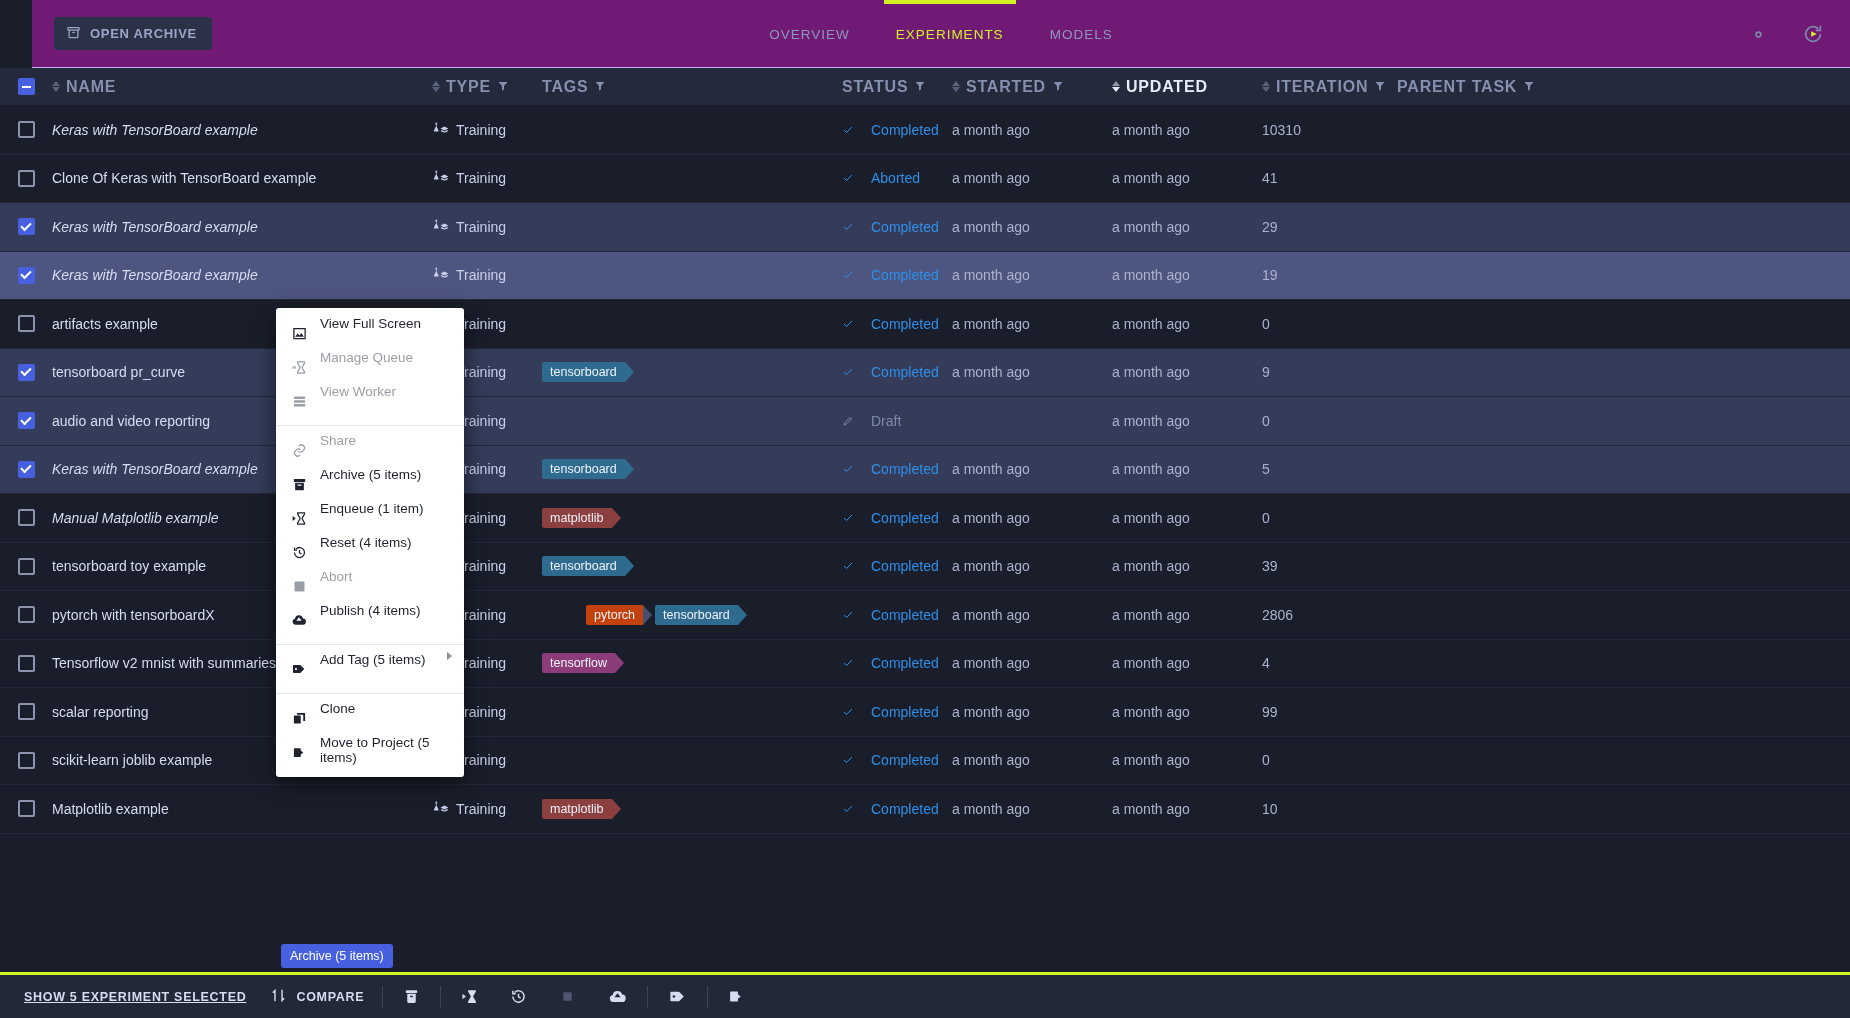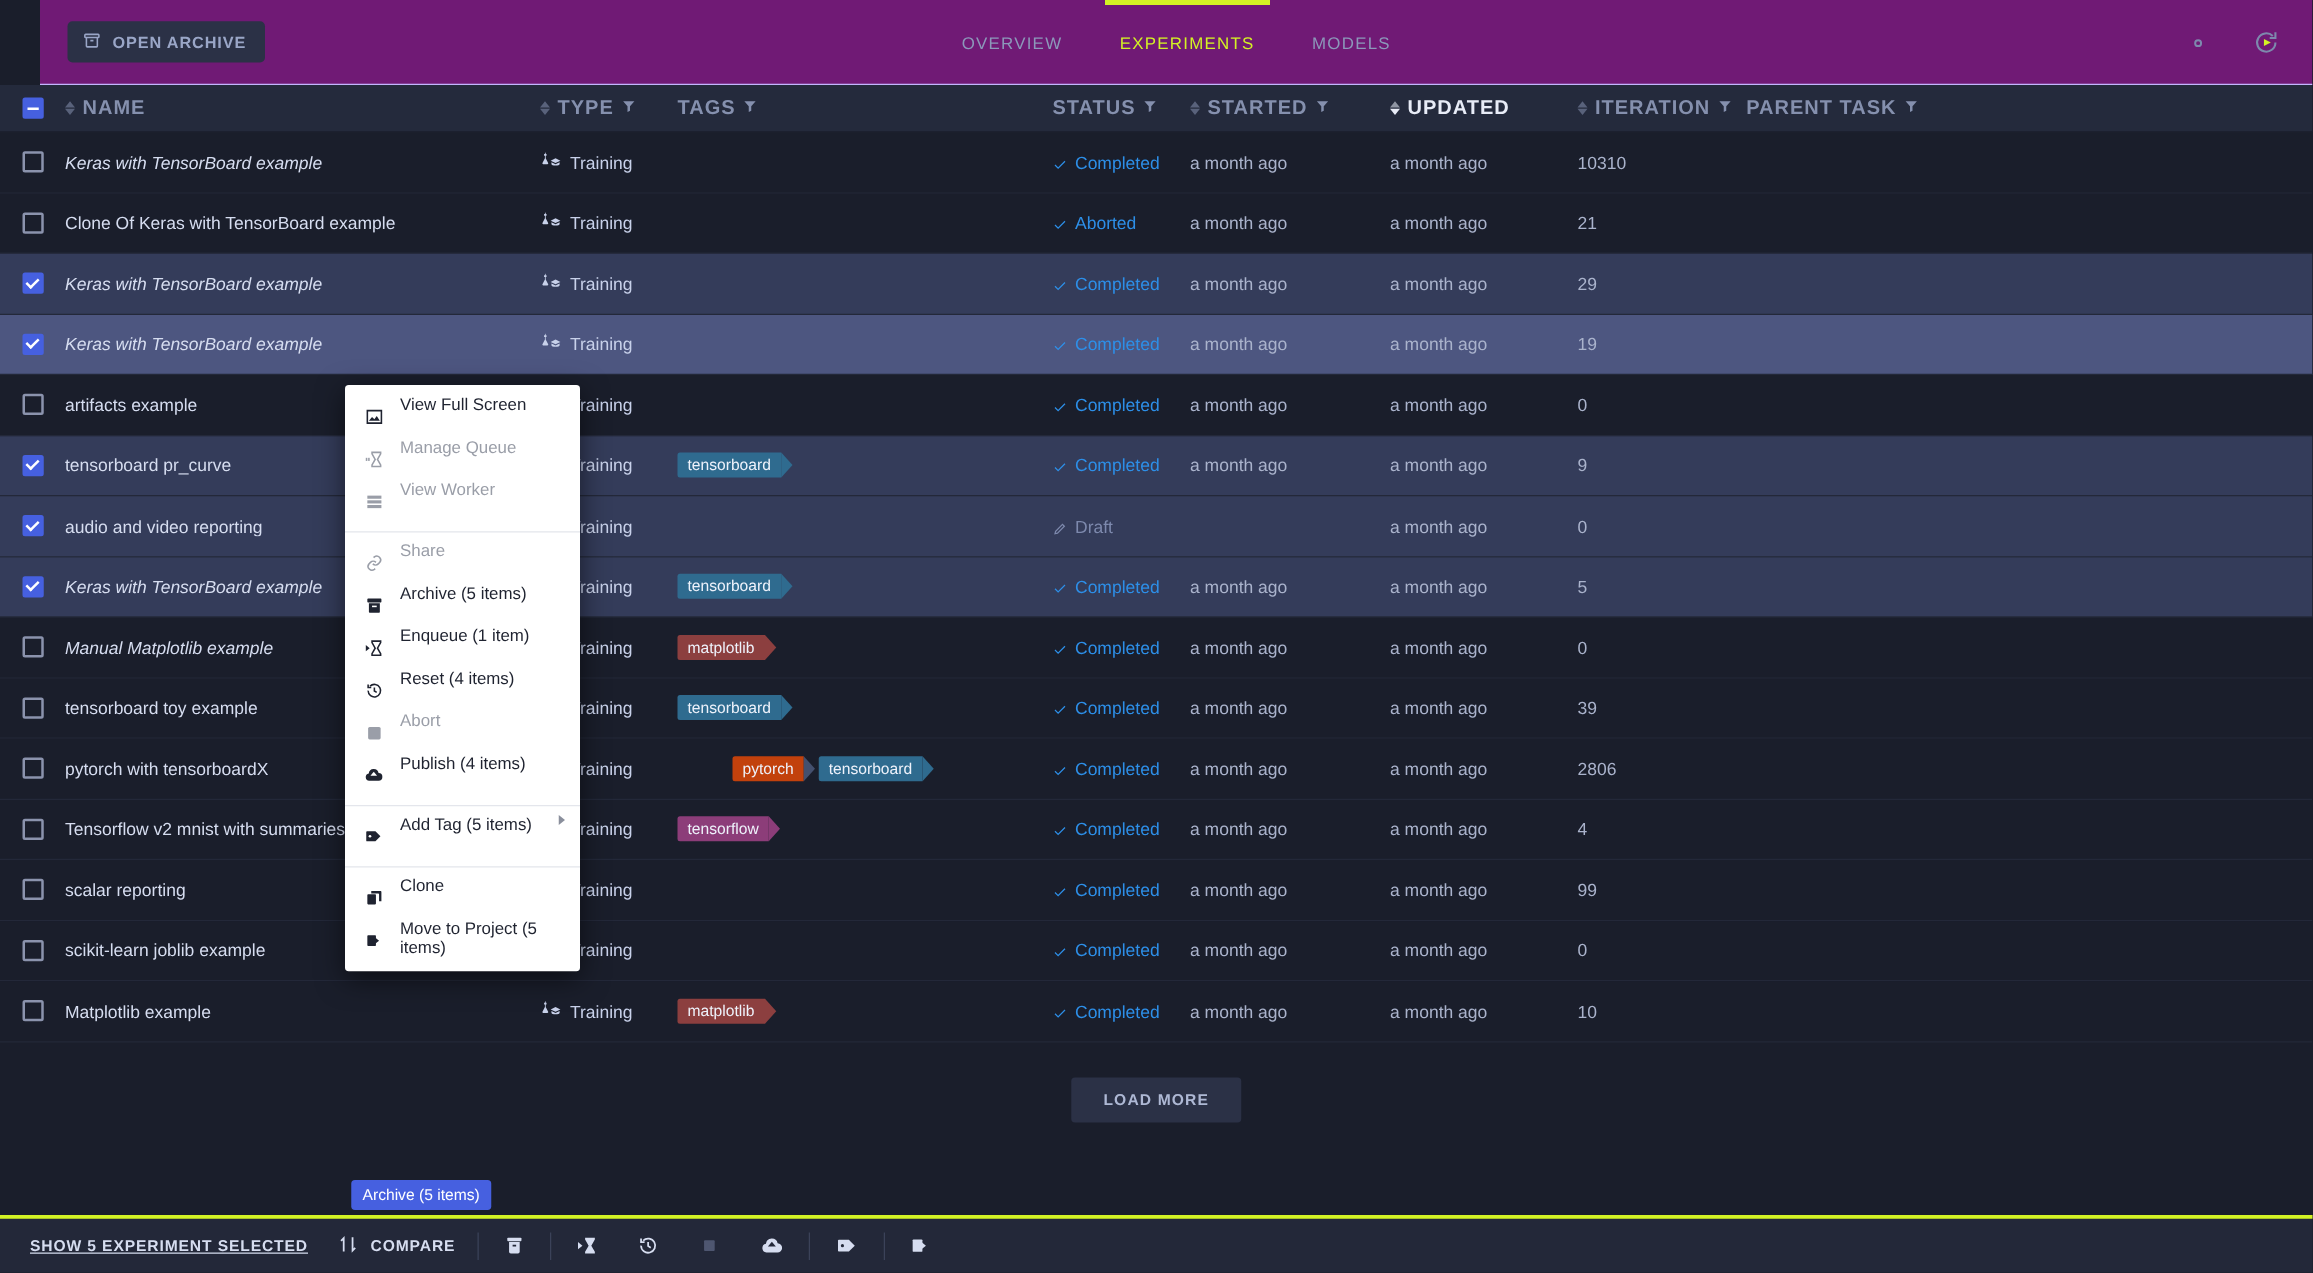--- a/index.html
+++ b/index.html
@@ -140,21 +140,21 @@
     content: ""; position: absolute; right: -9px; top: 0;
     width: 0; height: 0;
     border-top: 10px solid transparent; border-bottom: 10px solid transparent;
     border-left: 9px solid currentColor;
   }
   .t-tensorboard { background: #2f6b8f; } .t-tensorboard::after { color:#2f6b8f; }
   .t-matplotlib  { background: #8c3f3f; } .t-matplotlib::after  { color:#8c3f3f; }
   .t-pytorch     { background: #c2410c; margin-left: 44px; } .t-pytorch::after     { color:#44506e; }
   .t-tensorflow  { background: #8c3d79; } .t-tensorflow::after  { color:#8c3d79; }
 
-  .status { display: flex; align-items: flex-end; gap: 6px; color: #2d8fe8; font-size: 14px; white-space: nowrap; }
+  .status { display: flex; align-items: center; gap: 17px; color: #2d8fe8; font-size: 14px; white-space: nowrap; }
   .status.draft { color: #7d89ad; }
   .muted { color: #aab3cc; }
 
   
   .ctxmenu {
     position: absolute;
     left: 276px; top: 240px;
     width: 188px;
     background: #fff;
     border-radius: 3px;
@@ -381,21 +381,21 @@
         <div class="col-status">
           <span class="status">
             <svg width="12" height="12" viewBox="0 0 24 24" fill="none" stroke="currentColor" stroke-width="2">
               <path d="M4 12l5 5L20 6"></path>
             </svg>
             <span>Aborted</span>
           </span>
         </div>
         <div class="col-start muted">a month ago</div>
         <div class="col-upd muted">a month ago</div>
-        <div class="col-iter muted">21</div>
+        <div class="col-iter muted">41</div>
         <div class="col-parent muted"></div>
       </div>
       <div class="row sel">
         <div class="col-check">
           <span class="cb checked"></span>
         </div>
         <div class="col-name">
           <div class="name italic">Keras with TensorBoard example</div>
         </div>
         <div class="col-type">
@@ -789,23 +789,20 @@
             <span>Completed</span>
           </span>
         </div>
         <div class="col-start muted">a month ago</div>
         <div class="col-upd muted">a month ago</div>
         <div class="col-iter muted">10</div>
         <div class="col-parent muted"></div>
       </div>
     </div>
 
-  <div class="loadmore-wrap">
-    <button class="loadmore">LOAD MORE</button>
-  </div>
 
   <div class="ctxmenu" id="ctxmenu">
       <div class="mi">
         <span class="mic">
           <svg width="15" height="15" viewBox="0 0 24 24" fill="currentColor">
             <path d="M3 4h18v16H3z" fill="none" stroke="currentColor" stroke-width="2"></path>
             <path d="M5 17l4-5 3 3 3-4 4 6z"></path>
           </svg>
         </span>
         <span>View Full Screen</span>

